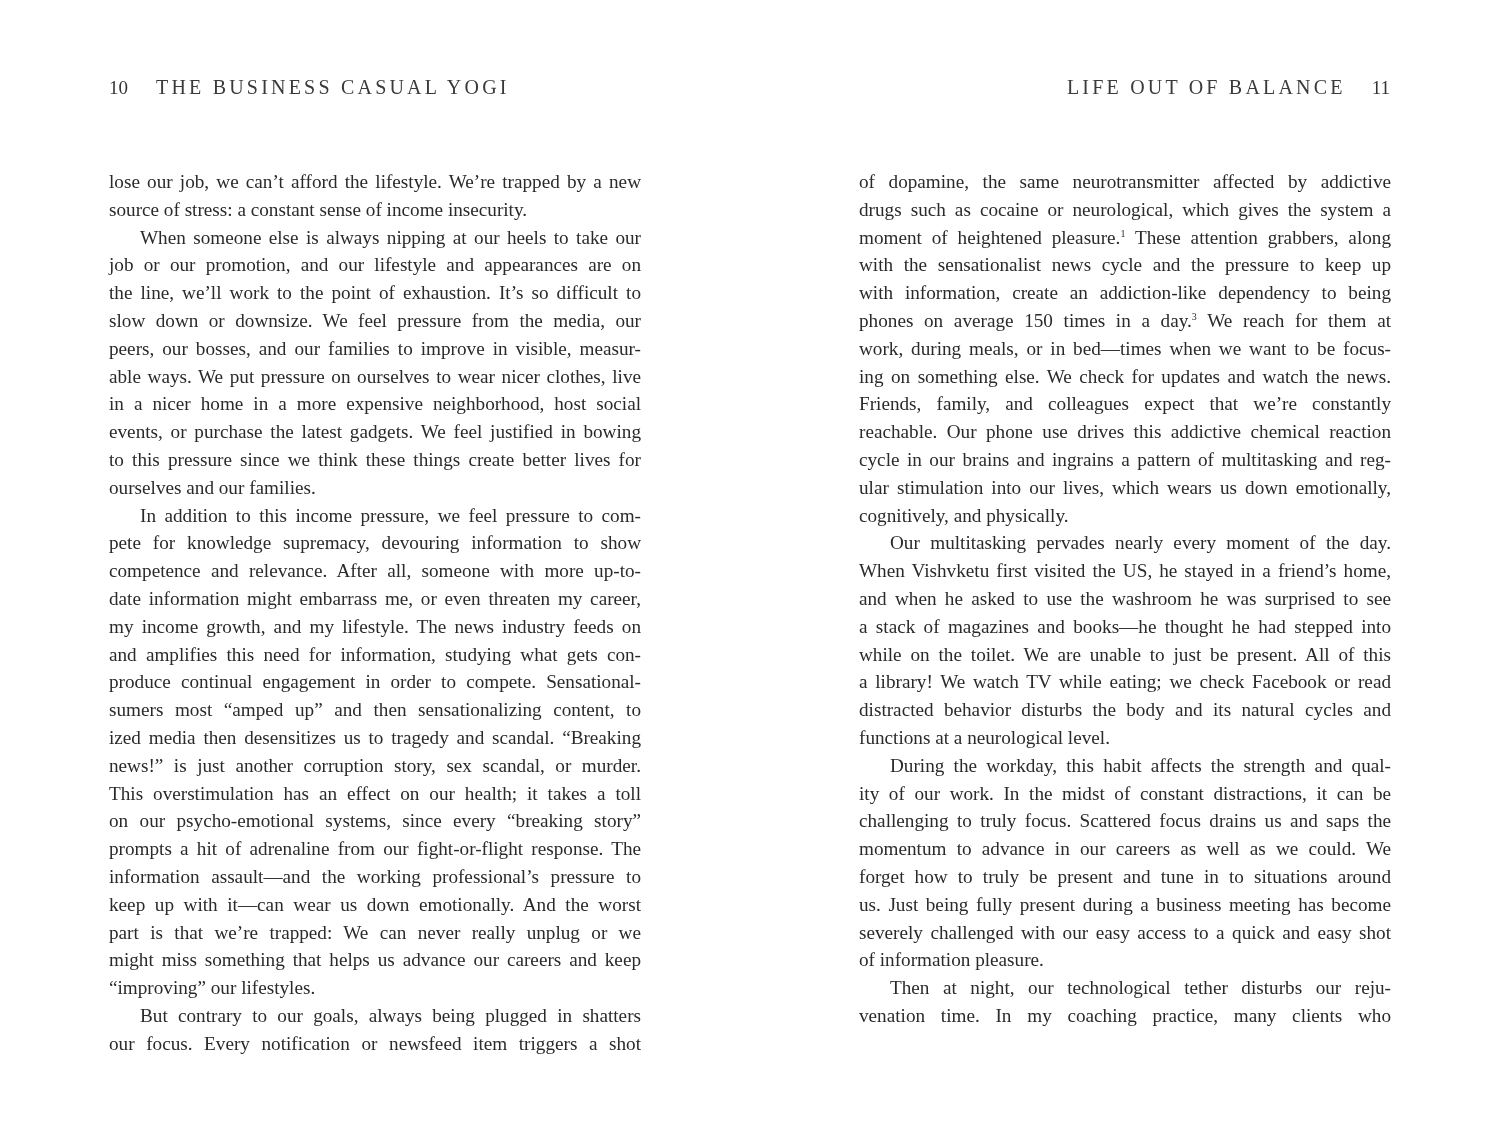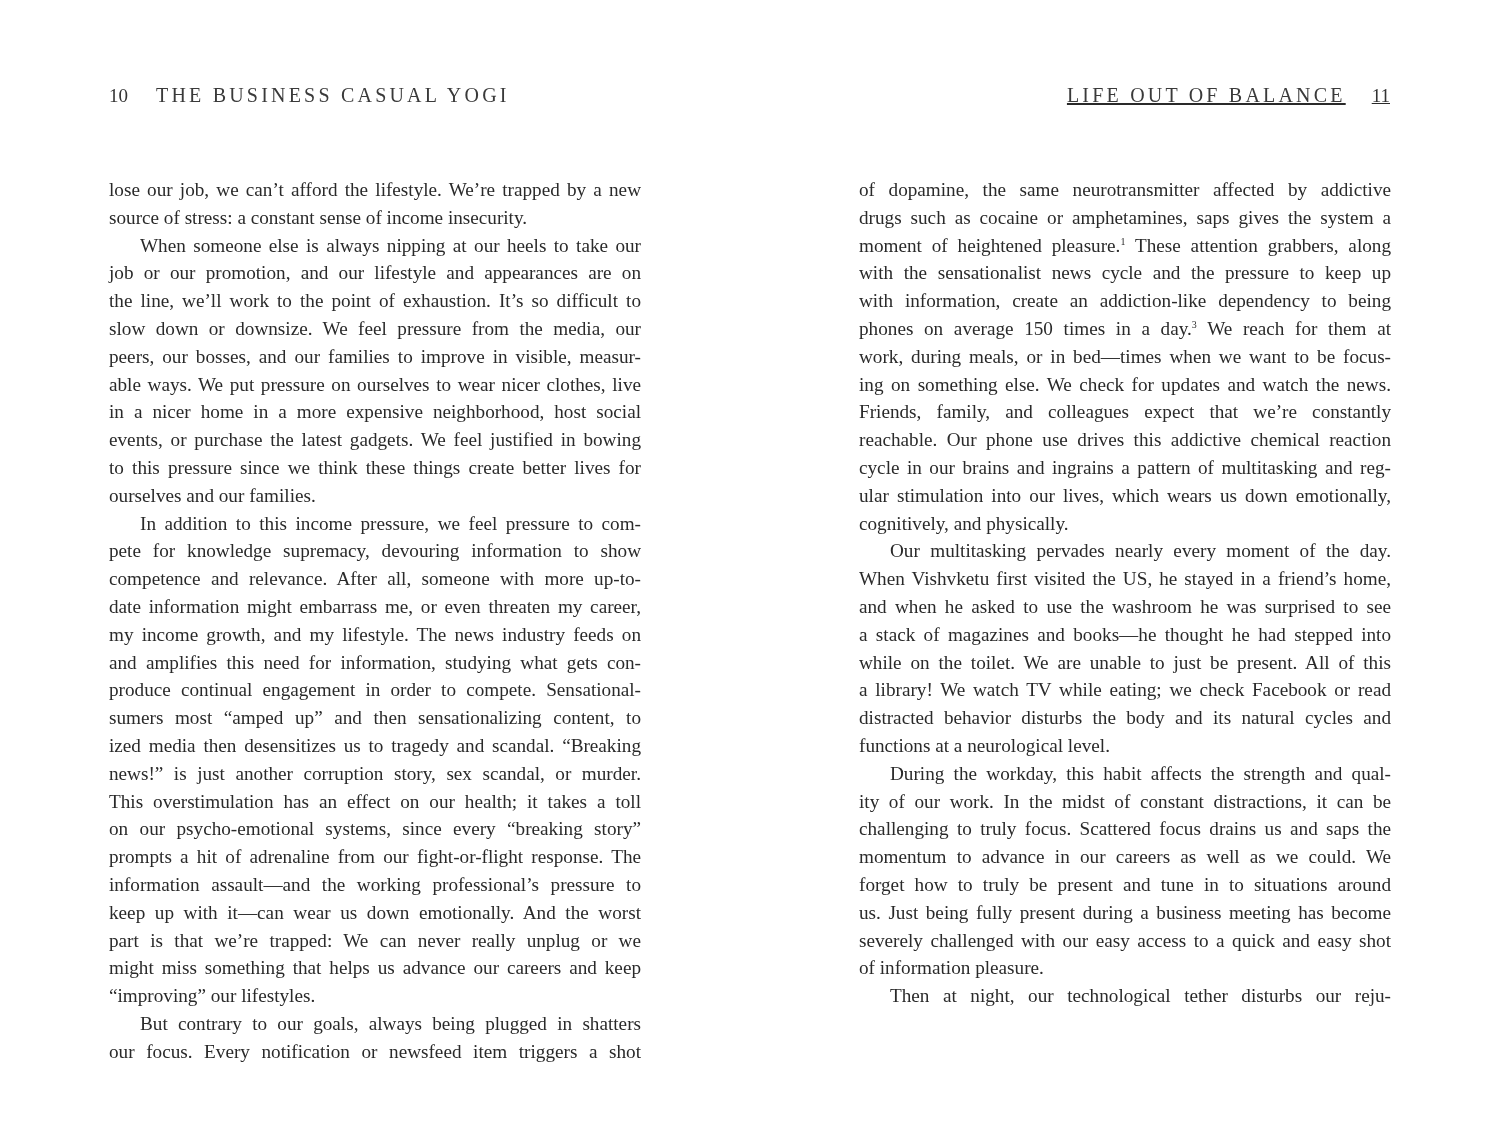--- a/index.html
+++ b/index.html
@@ -1,23 +1,23 @@
 <!DOCTYPE html>
 <html><head>
   <meta charset="utf-8">
   <style>
     html, body { margin: 0; padding: 0; background: #ffffff; }
     body { width: 1500px; height: 1125px; position: relative; overflow: hidden;
       font-family: "Liberation Serif", "DejaVu Serif", serif; color: #2a2a2a; }
-    .page { position: absolute; top: 12px; height: 899px; }
+    .page { position: absolute; top: 4px; height: 899px; }
     .page-left { left: 0; width: 750px; }
     .page-right { left: 750px; width: 750px; }
     .running-head { position: absolute; top: 72px; height: 24px; display: flex; align-items: baseline; }
     .page-left .running-head { left: 109px; }
-    .page-right .running-head { right: 110px; text-decoration: underline; }
+    .page-right .running-head { right: 110px; }
     .folio { font-size: 19px; color: #333; }
     .head-title { font-size: 20px; letter-spacing: 3.2px; color: #3a3a3a; }
     .page-left .head-title { margin-left: 28px; }
     .page-right .head-title { margin-right: 26px; }
     .body-text { position: absolute; top: 136px; width: 532px; margin-top: 28px; }
     .page-left .body-text { left: 109px; }
     .page-right .body-text { left: 109px; }
     .line { display: block; height: 27.8px; line-height: 27.8px; font-size: 19.2px;
       white-space: nowrap; text-align: justify; text-align-last: justify; }
     .line.last { text-align-last: left; }
@@ -68,21 +68,21 @@
     </div>
 </div>
 
 <div class="page page-right">
   <div class="running-head">
     <span class="head-title">LIFE OUT OF BALANCE</span>
     <span class="folio">11</span>
   </div>
   <div class="body-text" id="right-body">
       <div class="line">of dopamine, the same neurotransmitter affected by addictive</div>
-      <div class="line">drugs such as cocaine or amphetamines, saps gives the system a</div>
+      <div class="line">drugs such as cocaine or neurological, which gives the system a</div>
       <div class="line"><span>moment of heightened pleasure.</span><sup>1</sup><span> These attention grabbers, along</span></div>
       <div class="line">with the sensationalist news cycle and the pressure to keep up</div>
       <div class="line">with information, create an addiction-like dependency to being</div>
       <div class="line"><span>phones on average 150 times in a day.</span><sup>3</sup><span> We reach for them at</span></div>
       <div class="line">work, during meals, or in bed—times when we want to be focus-</div>
       <div class="line">ing on something else. We check for updates and watch the news.</div>
       <div class="line">Friends, family, and colleagues expect that we’re constantly</div>
       <div class="line">reachable. Our phone use drives this addictive chemical reaction</div>
       <div class="line">cycle in our brains and ingrains a pattern of multitasking and reg-</div>
       <div class="line">ular stimulation into our lives, which wears us down emotionally,</div>
@@ -97,14 +97,15 @@
       <div class="line last">functions at a neurological level.</div>
       <div class="line indent">During the workday, this habit affects the strength and qual-</div>
       <div class="line">ity of our work. In the midst of constant distractions, it can be</div>
       <div class="line">challenging to truly focus. Scattered focus drains us and saps the</div>
       <div class="line">momentum to advance in our careers as well as we could. We</div>
       <div class="line">forget how to truly be present and tune in to situations around</div>
       <div class="line">us. Just being fully present during a business meeting has become</div>
       <div class="line">severely challenged with our easy access to a quick and easy shot</div>
       <div class="line last">of information pleasure.</div>
       <div class="line indent">Then at night, our technological tether disturbs our reju-</div>
+      <div class="line">venation time. In my coaching practice, many clients who</div>
     </div>
 </div>
 
 </body></html>

